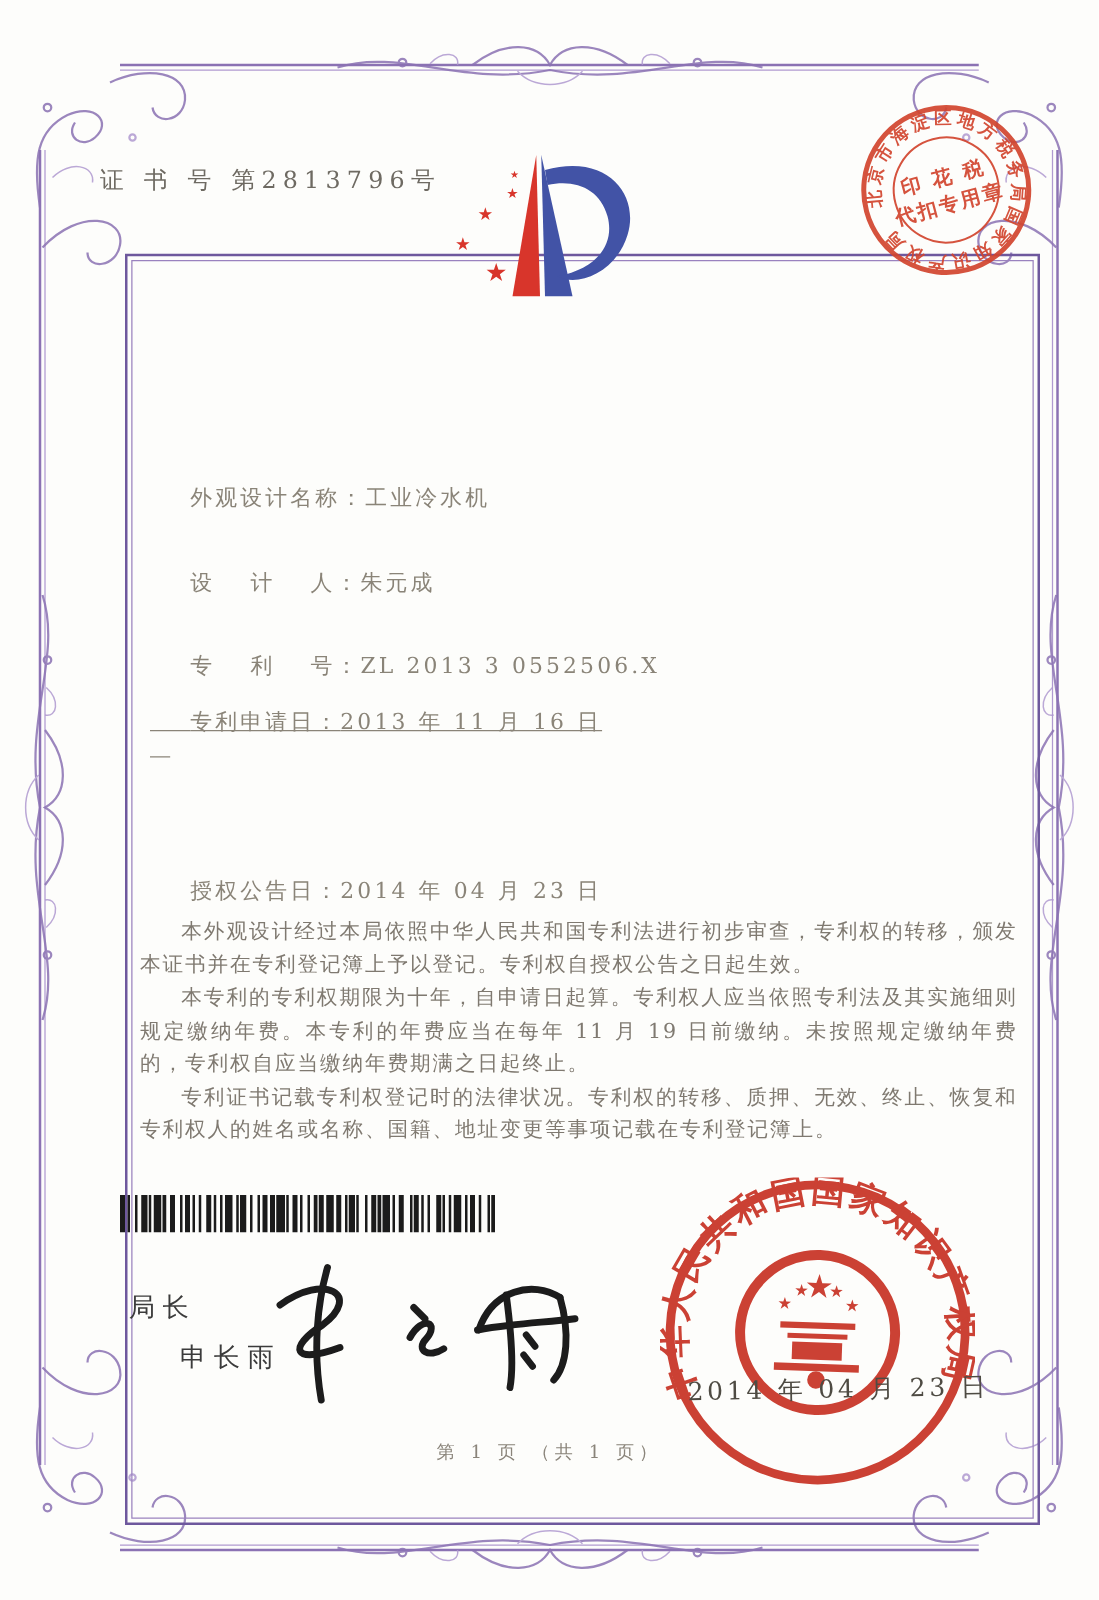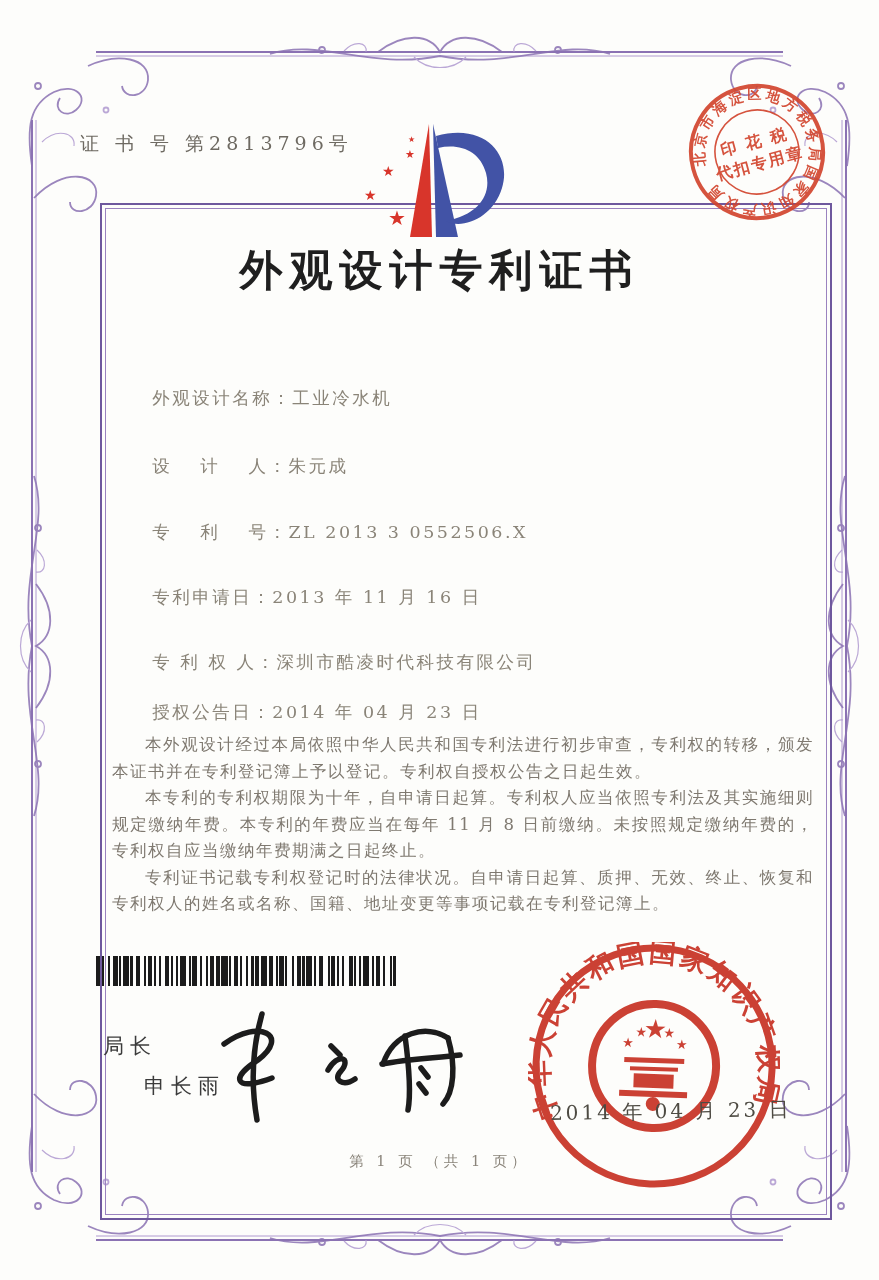--- a/index.html
+++ b/index.html
@@ -26,21 +26,21 @@
   }
   #doc-title{
     left:0; top:242px; width:100%; text-align:center;
     font-size:43px; font-weight:700; color:#1f1f1f; letter-spacing:7px;
   }
   .field-row{
     position:absolute; left:120px; z-index:3; font-size:17.5px;
     color:#8a8478; letter-spacing:2.5px; white-space:pre;
   }
   #field-0{top:366px;} #field-1{top:434px;} #field-2{top:500px;}
-  #field-3{top:565px;} #field-4{top:630px;} #field-5{top:680px;}
+  #field-3{top:545px;text-decoration:underline;} #field-4{top:630px;} #field-5{top:680px;}
   #body-paragraphs{
     position:absolute; left:112px; top:732px; width:702px; z-index:3;
     font-size:16.5px; line-height:26.5px; color:#7f7970;
     letter-spacing:1.5px; text-align:justify;
   }
   #body-paragraphs p{margin:0; text-indent:2em;}
   #barcode{
     position:absolute; left:96px; top:956px; width:300px; height:30px;
     display:flex; align-items:stretch; overflow:hidden; z-index:3;
   }
@@ -131,45 +131,41 @@
     <path d="M83,4 L86,117 L108,117 Z" fill="#4253a6"></path>
     <path d="M86,16 C136,2 162,36 152,68 C143,98 112,110 96,101
              C128,95 142,75 136,53 C130,31 110,23 88,28 Z" fill="#4253a6"></path>
     <text class="star" x="55" y="38" font-size="11" fill="#d8352b">★</text>
     <text class="star" x="32" y="56" font-size="14" fill="#d8352b">★</text>
     <text class="star" x="14" y="80" font-size="14" fill="#d8352b">★</text>
     <text class="star" x="38" y="105" font-size="20" fill="#d8352b">★</text>
     <text class="star" x="58" y="22" font-size="8" fill="#d8352b">★</text>
   </svg>
 
-  <div class="txt" id="doc-title">外观设计专利证书</div>
 
   <div class="field-row" id="field-1">
     <span>设　 计 　人：</span><span>朱元成</span>
   </div>
   <div class="field-row" id="field-0">
     <span>外观设计名称：</span><span>工业冷水机</span>
   </div>
   <div class="field-row" id="field-2">
     <span>专　 利 　号：</span><span>ZL 2013 3 0552506.X</span>
   </div>
   <div class="field-row" id="field-3">
     <span>专利申请日：</span><span>2013 年 11 月 16 日</span>
   </div>
-  <div class="field-row" id="field-4">
-    <span>专 利 权 人：</span><span>深圳市酷凌时代科技有限公司</span>
-  </div>
   <div class="field-row" id="field-5">
     <span>授权公告日：</span><span>2014 年 04 月 23 日</span>
   </div>
 
   <div id="body-paragraphs">
     <p>本外观设计经过本局依照中华人民共和国专利法进行初步审查，专利权的转移，颁发本证书并在专利登记簿上予以登记。专利权自授权公告之日起生效。</p>
-    <p>本专利的专利权期限为十年，自申请日起算。专利权人应当依照专利法及其实施细则规定缴纳年费。本专利的年费应当在每年 11 月 8 日前缴纳。未按照规定缴纳年费的，专利权自应当缴纳年费期满之日起终止。</p>
-    <p>专利证书记载专利权登记时的法律状况。自申请日起算、质押、无效、终止、恢复和专利权人的姓名或名称、国籍、地址变更等事项记载在专利登记簿上。</p>
+    <p>本专利的专利权期限为十年，自申请日起算。专利权人应当依照专利法及其实施细则规定缴纳年费。本专利的年费应当在每年 11 月 19 日前缴纳。未按照规定缴纳年费的，专利权自应当缴纳年费期满之日起终止。</p>
+    <p>专利证书记载专利权登记时的法律状况。专利权的转移、质押、无效、终止、恢复和专利权人的姓名或名称、国籍、地址变更等事项记载在专利登记簿上。</p>
   </div>
 
   <div id="barcode">
       <div class="bc-bar" style="width: 4.2px;"></div>
       <div class="bc-gap" style="width: 1.5px;"></div>
       <div class="bc-bar" style="width: 2.1px;"></div>
       <div class="bc-gap" style="width: 4.5px;"></div>
       <div class="bc-bar" style="width: 2.1px;"></div>
       <div class="bc-gap" style="width: 3px;"></div>
       <div class="bc-bar" style="width: 4.2px;"></div>

